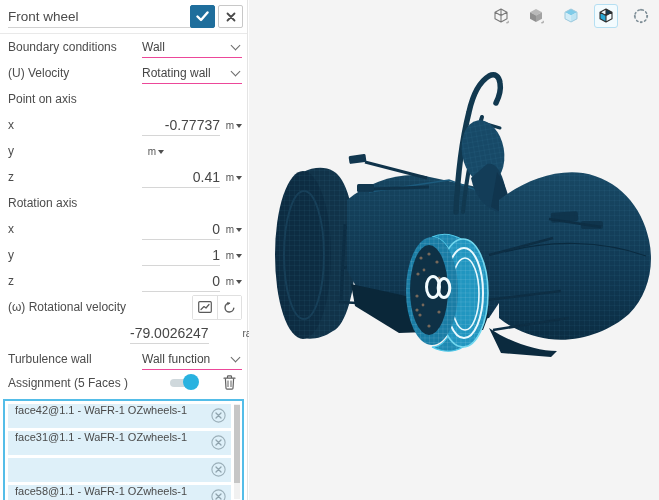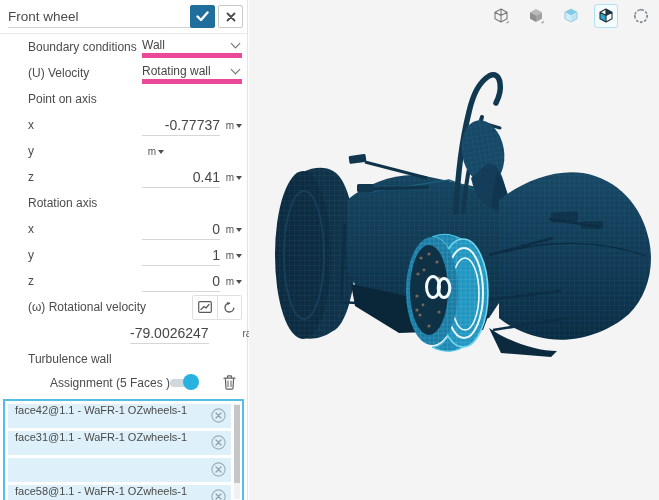--- a/index.html
+++ b/index.html
@@ -13,42 +13,42 @@
   .panel-header { position:relative; height:34px; border-bottom:1px solid #e9e9e9; }
   .title-input { position:absolute; left:8px; top:6px; width:186px; height:22px;
                  font-size:13.5px; color:#4a4a4a; border:none; outline:none;
                  border-bottom:1px solid #d2d2d2; background:transparent;
                  font-family:"Liberation Sans", sans-serif; }
   .hdr-btn { position:absolute; top:5px; width:25px; height:23px; border-radius:2px;
              display:flex; align-items:center; justify-content:center; cursor:pointer; }
   .apply-btn { right:32px; background:#1f6e9c; border:1px solid #1f6e9c; }
   .close-btn { right:4px; background:#fff; border:1px solid #c8c8c8; }
 
-  .form { position:absolute; left:0; top:34px; width:247px;padding-left:20px; }
+  .form { position:absolute; left:0; top:34px; width:247px; }
   .row { position:relative; display:flex; align-items:center; height:26px; padding:0 5px 0 8px; }
   .row.sec { height:26px; }
   .lbl { flex:1; font-size:12px; color:#4c4c4c; white-space:nowrap; }
   .select { width:100px; height:22px; display:flex; align-items:center;
-            border-bottom:5px solid #ec4899; cursor:pointer; }
+            border-bottom:1px solid #ec4899; cursor:pointer; }
   .select .val { flex:1; font-size:12px; color:#464646; }
   .chev { width:7px; height:7px; border-right:1.4px solid #6b6b6b; border-bottom:1.4px solid #6b6b6b;
           transform:rotate(45deg); margin:-3px 3px 0 0; }
   .numwrap { width:100px; display:flex; align-items:flex-end; }
   .num { flex:1; height:21px; font-size:14px; color:#464646; text-align:right;
          border-bottom:1px solid #d6d6d6; display:flex; align-items:center; justify-content:flex-end; }
   .unit { display:flex; align-items:center; justify-content:flex-end; gap:2px;
           min-width:22px; padding-left:4px; height:21px; font-size:10px; color:#555; cursor:pointer; }
   .caret { width:0; height:0; border-left:3.5px solid transparent; border-right:3.5px solid transparent;
            border-top:4.5px solid #4f4f4f; margin-top:1px; }
   .iconbtn-group { display:flex; border:1px solid #e0e0e0; border-radius:2px; }
   .iconbtn { width:24px; height:23px; display:flex; align-items:center; justify-content:center;
              background:#fff; cursor:pointer; }
   .iconbtn + .iconbtn { border-left:1px solid #e0e0e0; }
 
-  .assign-row { height:21px;text-align:right; }
+  .assign-row { height:21px; }
   .assign-lbl { font-size:12px; color:#4c4c4c; flex:1; }
   .toggle { position:relative; width:27px; height:10px; margin-right:26px; cursor:pointer; }
   .toggle .track { position:absolute; left:0; top:1px; width:27px; height:8px;
                    border-radius:4px; background:#cfd8dc; }
   .toggle .knob { position:absolute; right:-2px; top:-4px; width:16px; height:16px;
                   border-radius:50%; background:#29b2e0; }
   .trash { margin-right:6px; cursor:pointer; display:flex; }
 
   .face-list { position:absolute; left:3px; top:399px; width:241px; height:104px;
                background:#fff; border:2px solid #54bde8; overflow:hidden; }
@@ -203,20 +203,24 @@
           <div class="num">-79.0026247</div>
           <div class="unit" style="min-width:32px;">
             <span>rad/s</span>
             <span class="caret"></span>
           </div>
         </div>
       </div>
 
       <div class="row">
         <span class="lbl">Turbulence wall</span>
+        <div class="select">
+          <span class="val">Wall function</span>
+          <span class="chev"></span>
+        </div>
       </div>
 
       <div class="row assign-row">
         <span class="assign-lbl">Assignment (5 Faces )</span>
         <div class="toggle">
           <div class="track"></div>
           <div class="knob"></div>
         </div>
         <div class="trash">
           <svg width="13" height="15" viewBox="0 0 13 15">

